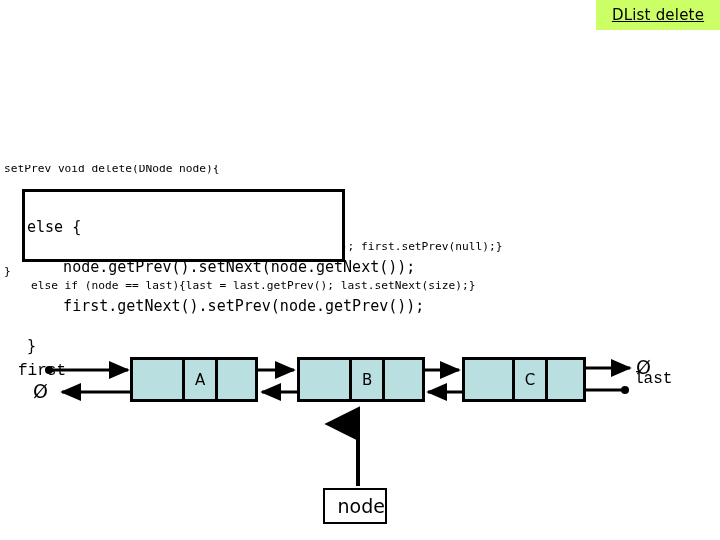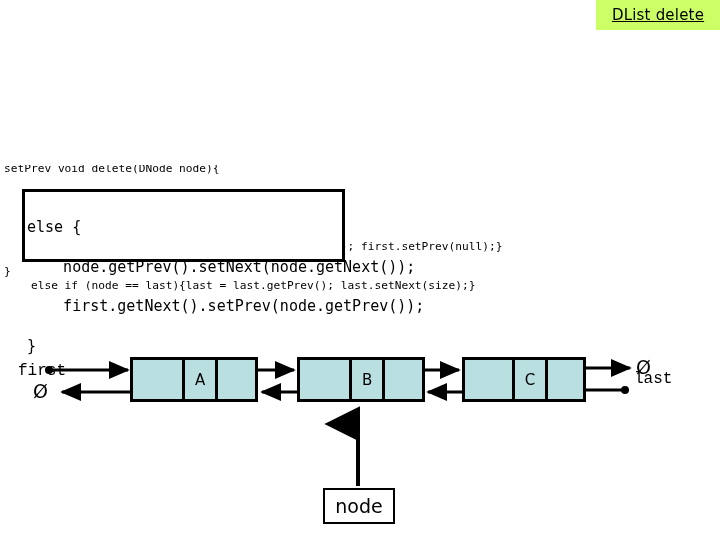--- a/index.html
+++ b/index.html
@@ -154,28 +154,28 @@
     top: 0;
     width: 720px;
     height: 200px;
     pointer-events: none;
   }
 
   #node-pointer-box {
     position: absolute;
     left: 323px;
     top: 148px;
-    width: 72px;
+    width: 64px;
     height: 36px;
     border: 2px solid #000000;
     background: #ffffff;
     box-sizing: border-box;
     display: flex;
     align-items: center;
-    justify-content: center;
+    justify-content: flex-end;
   }
   #node-pointer-label {
     font-family: "DejaVu Sans", sans-serif;
     font-size: 19px;
     color: #000000;
   }
 </style>
 </head>
 <body>
 

